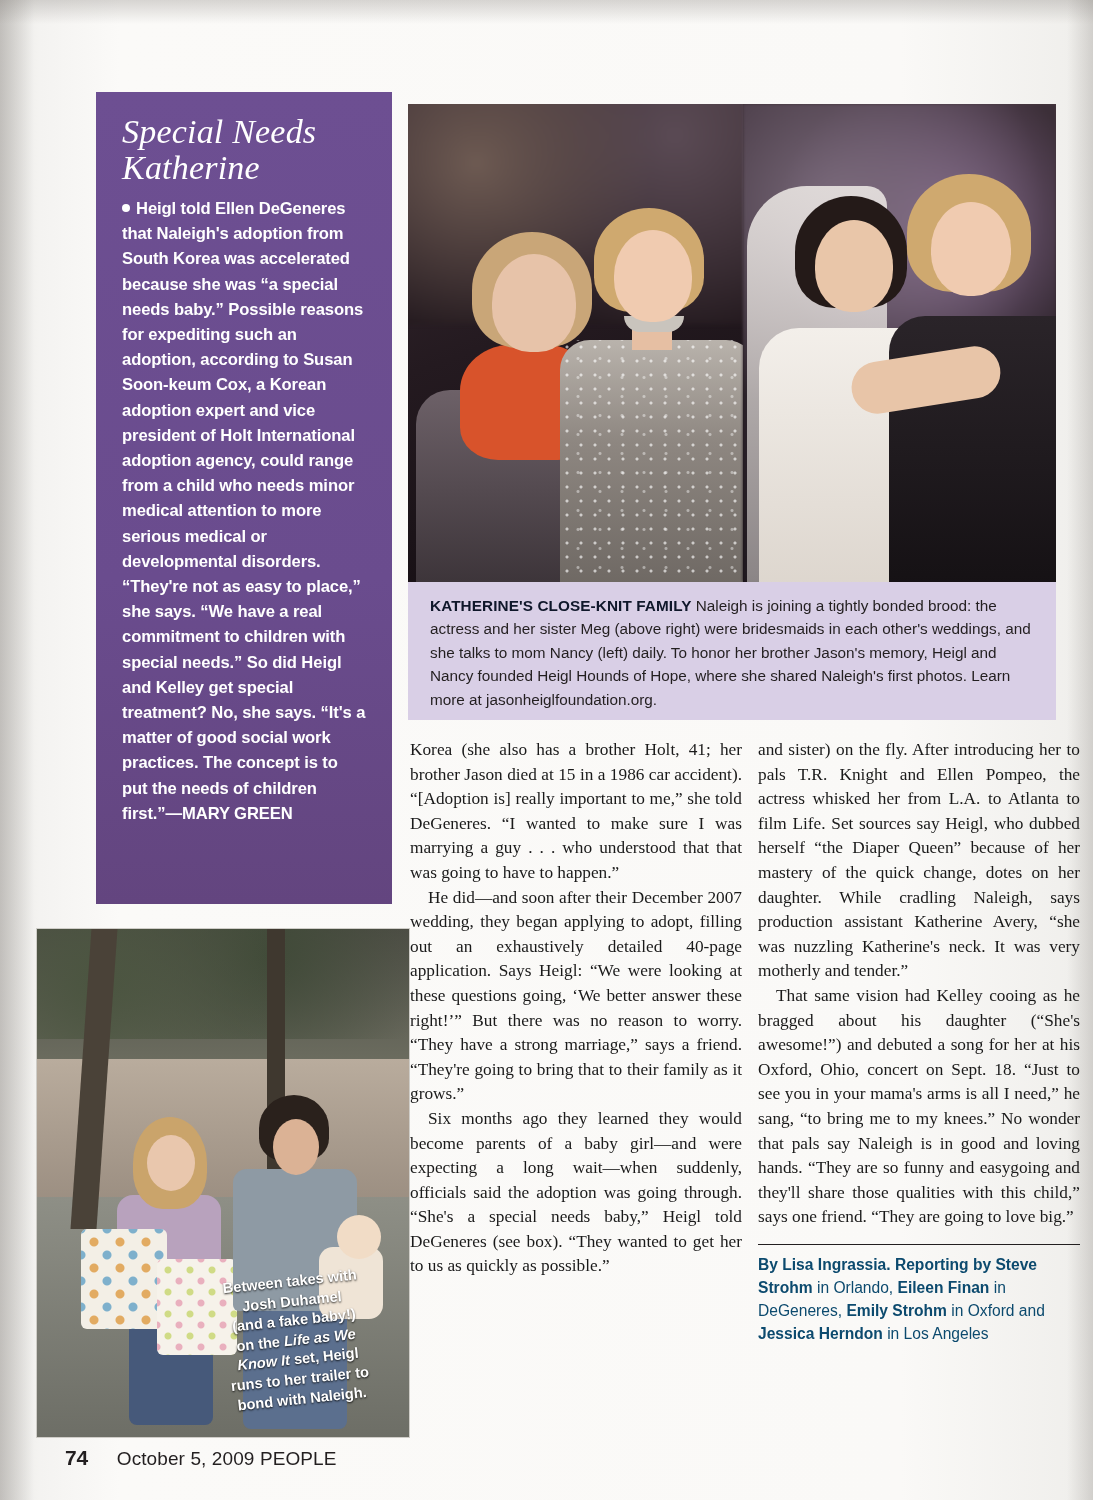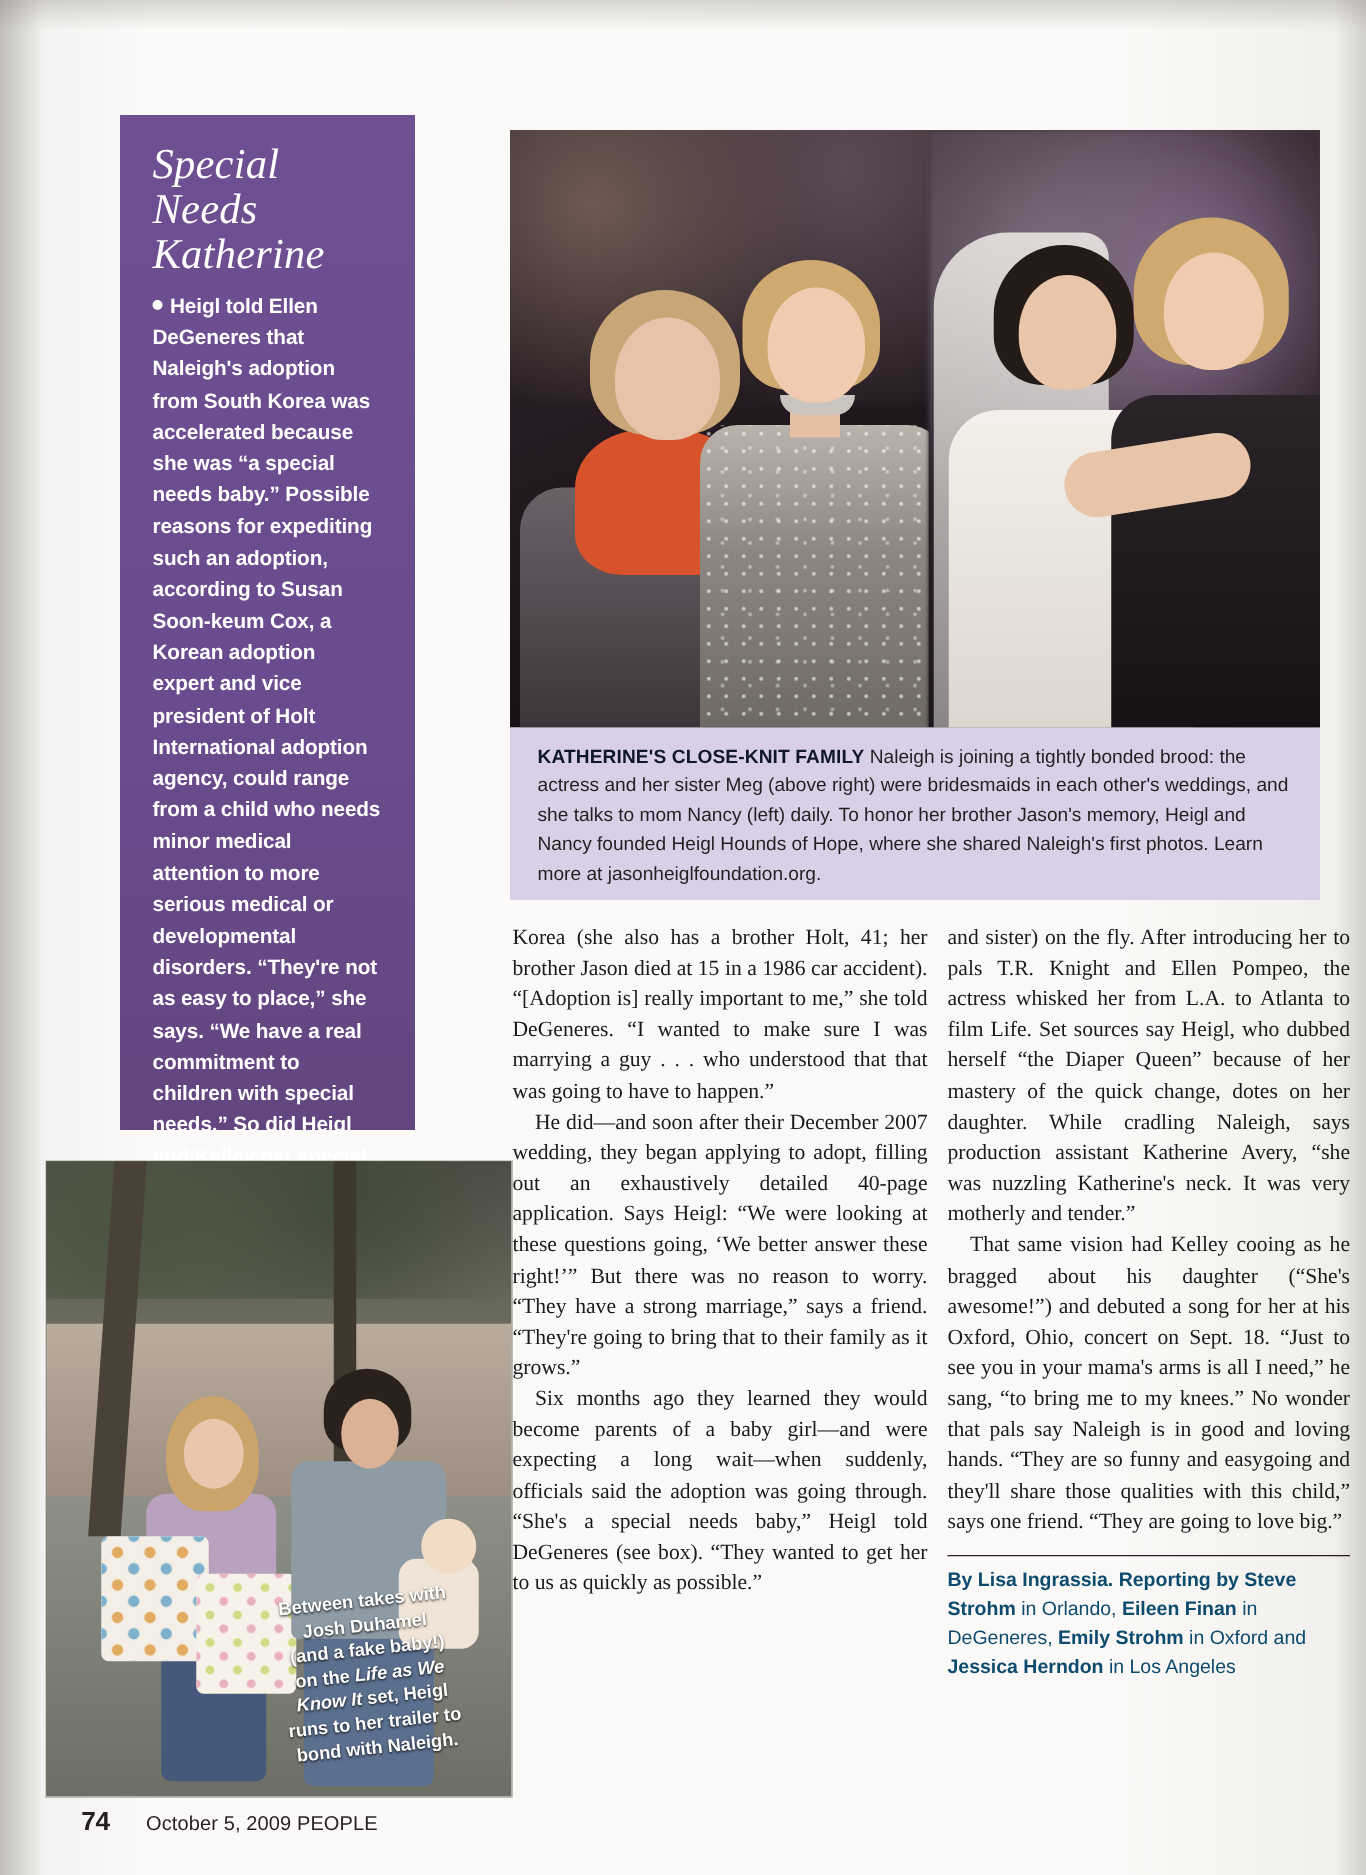--- a/index.html
+++ b/index.html
@@ -27,21 +27,21 @@
     left: 0; top: 0; right: 0; bottom: 0;
     background:
       linear-gradient(90deg, #e8e7e4 0px, #f4f3f1 40px, #fbfaf8 120px, #faf9f7 900px, #efeeeb 1093px);
   }
 
   
   .sidebar {
     position: absolute;
     left: 96px;
     top: 92px;
-    width: 236px;
+    width: 296px;
     height: 812px;
     background: #6c4f91;
     background: linear-gradient(180deg,#6d4f92 0%, #6a4c8e 60%, #63457f 100%);
     color: #ffffff;
     box-sizing: border-box;
     padding: 22px 26px 16px 26px;
   }
   .sidebar-title {
     font-family: "Liberation Serif", serif;
     font-style: italic;
@@ -243,21 +243,21 @@
     top: 1446px;
     font-family: "Liberation Sans", sans-serif;
     color: #231f20;
   }
   .folio {
     font-size: 21px;
     font-weight: bold;
     letter-spacing: -0.3px;
   }
   .folio-text {
-    font-size: 16px;
+    font-size: 19px;
     margin-left: 10px;
     letter-spacing: 0.1px;
   }
   .inline { display: inline-block; vertical-align: baseline; margin-left: 29px; }
 
   
   .edge-left { position:absolute; left:0; top:0; width:34px; height:100%; background: linear-gradient(90deg, rgba(120,115,110,.35), rgba(120,115,110,0)); }
   .edge-top { position:absolute; left:0; top:0; width:100%; height:24px; background: linear-gradient(180deg, rgba(120,115,110,.28), rgba(120,115,110,0)); }
   .edge-right { position:absolute; right:0; top:0; width:26px; height:100%; background: linear-gradient(270deg, rgba(120,115,110,.25), rgba(120,115,110,0)); }
 </style>

